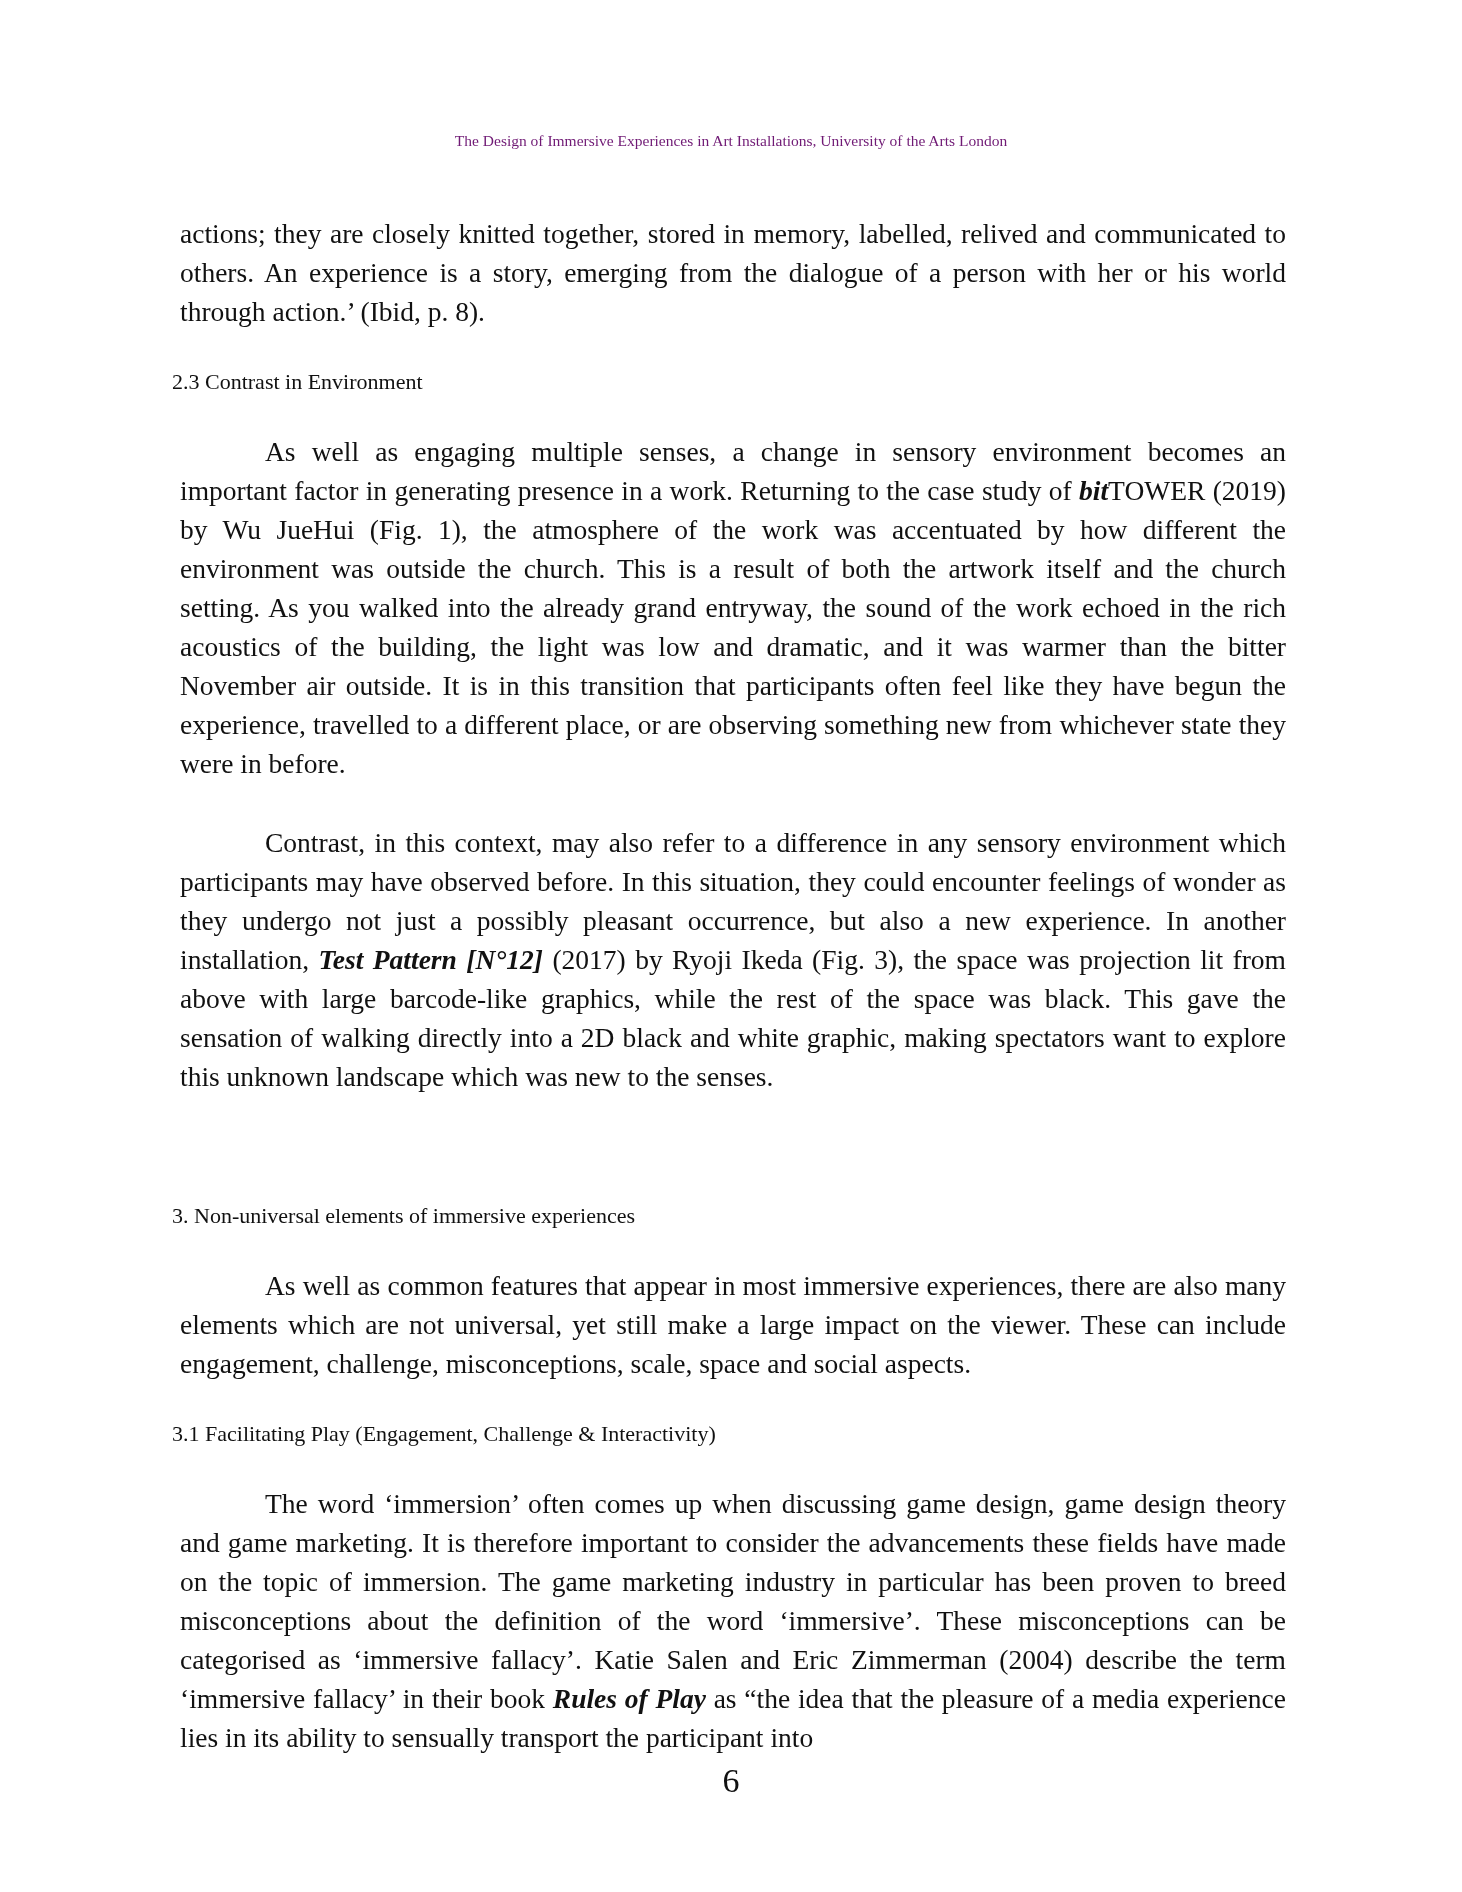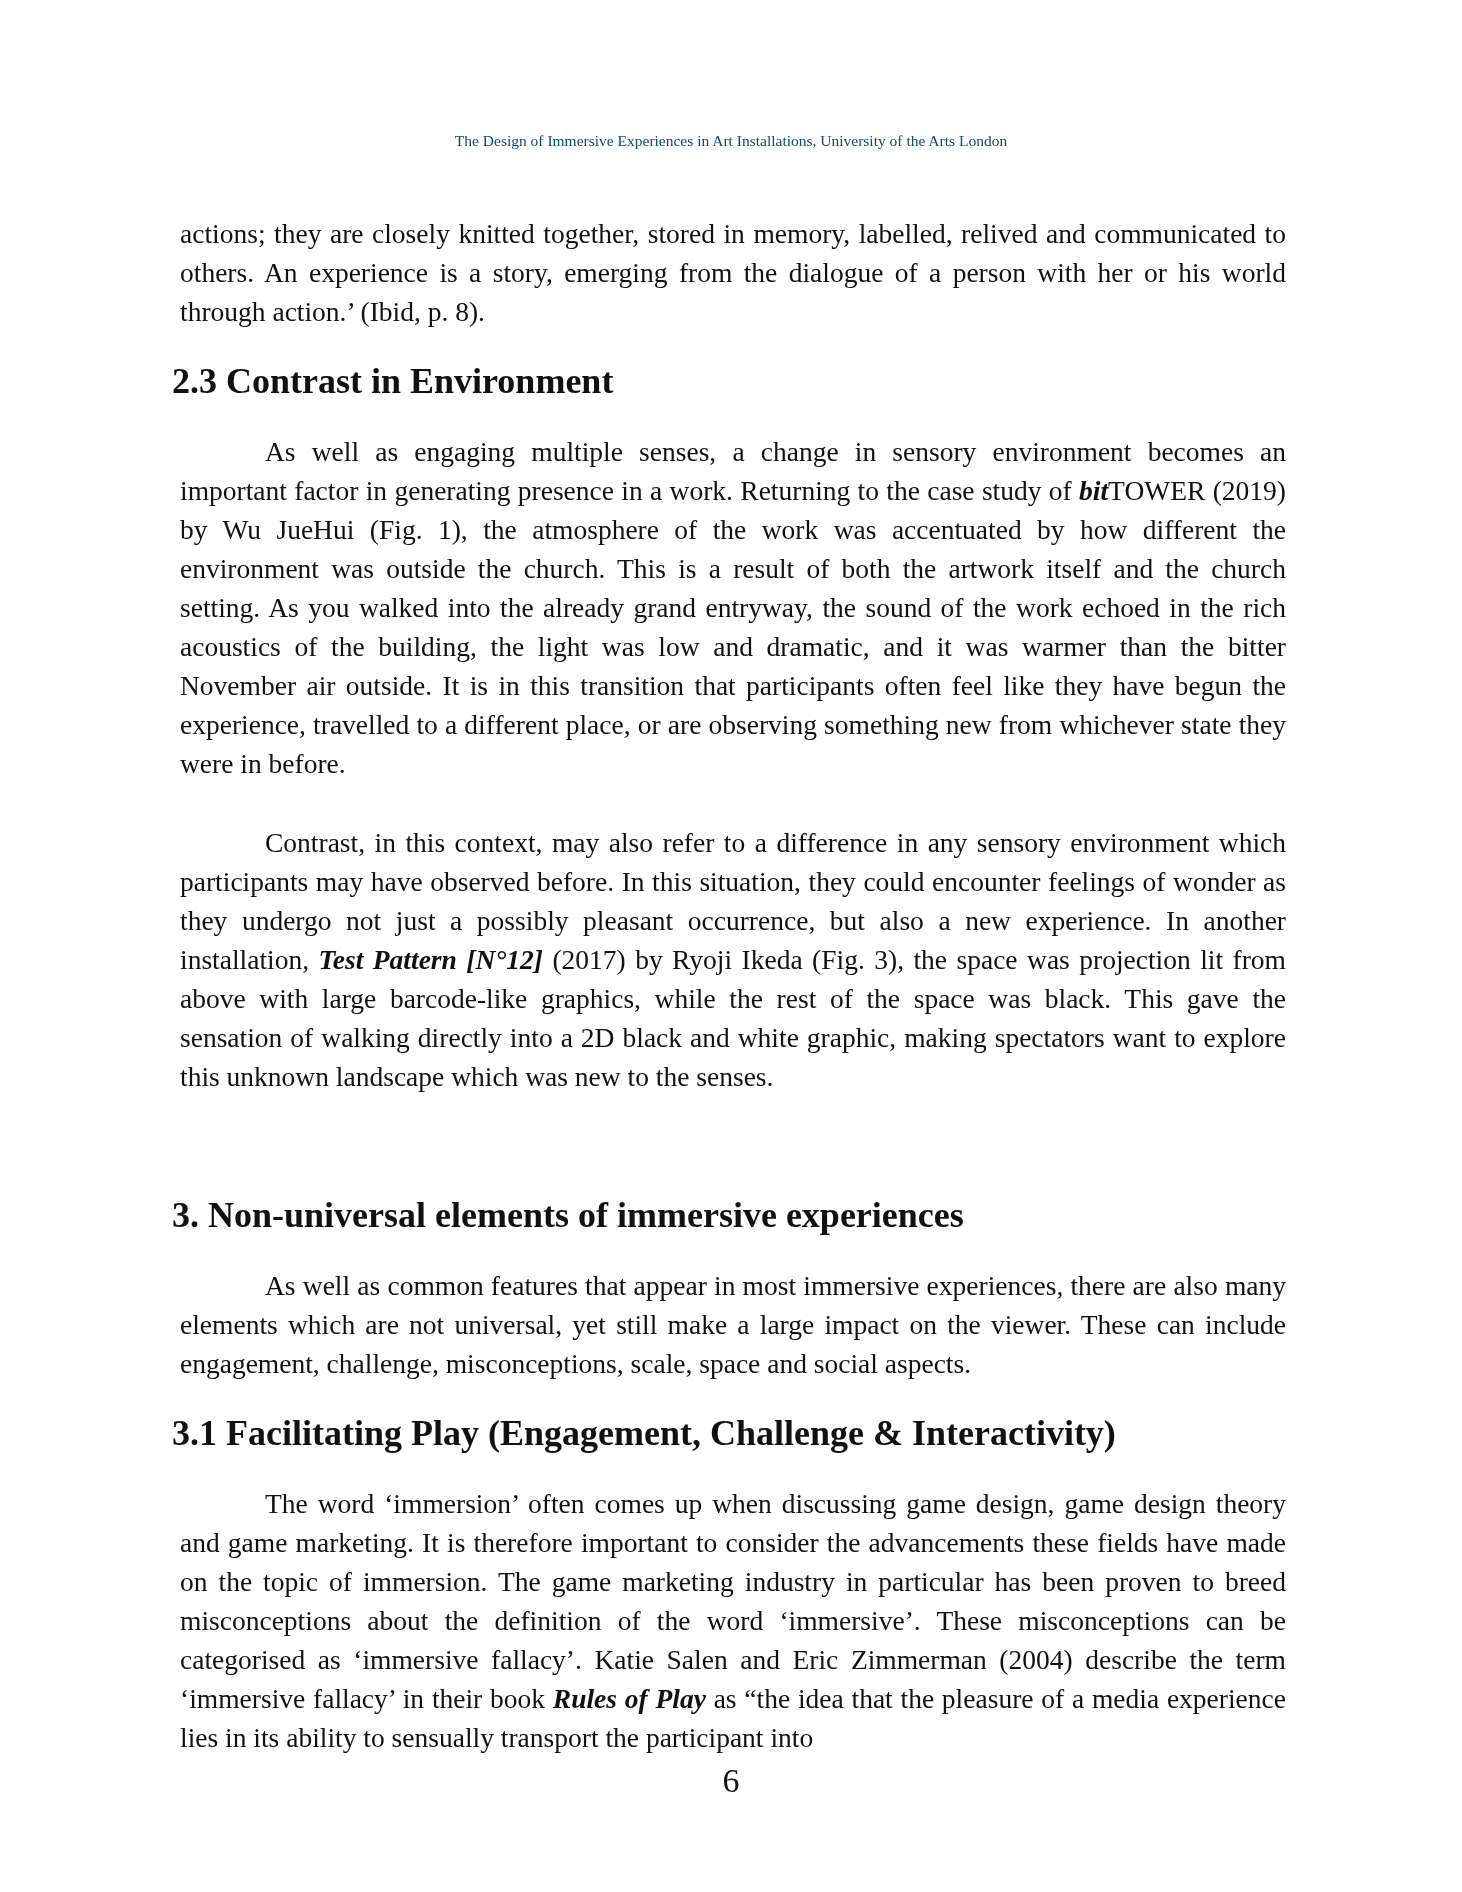--- a/index.html
+++ b/index.html
@@ -4,35 +4,35 @@
 <style>
   html, body { margin: 0; padding: 0; background: #ffffff; }
   body {
     width: 1462px; height: 1892px; position: relative; overflow: hidden;
     font-family: "DejaVu Serif", "Liberation Serif", serif;
     color: #111111;
   }
   .page { position: absolute; left: 0; top: 0; width: 1462px; height: 1892px; background: #fff; }
   .running-header {
     position: absolute; top: 132px; left: 0; width: 1462px;
-    text-align: center; font-size: 15.5px; color: #0c4a6e;
+    text-align: center; font-size: 15.5px; color: #701a75;
     font-family: "Liberation Serif", "DejaVu Serif", serif;
   }
   .content {
     position: absolute; left: 172px; top: 206px; width: 1122px;
     font-family: "Liberation Serif", "DejaVu Serif", serif;
     font-size: 27.5px; line-height: 39px; color: #111;
   }
   p { margin: 8px; text-align: justify; }
   p.indent { text-indent: 85px; }
   .gap-s { height: 24px; }
   .gap-h { height: 23px; }
   .gap-l { height: 92px; }
   h3 {
-    margin: 0; font-size: 36px; font-weight: bold; line-height: 39px;
+    margin: 0; font-size: 22px; font-weight: normal; line-height: 39px;
   }
   em { font-style: italic; font-weight: bold; }
   .page-number {
     position: absolute; top: 1762px; left: 0; width: 1462px;
     text-align: center; font-size: 34px;
     font-family: "Liberation Serif", "DejaVu Serif", serif;
   }
 </style>
 </head>
 <body>

